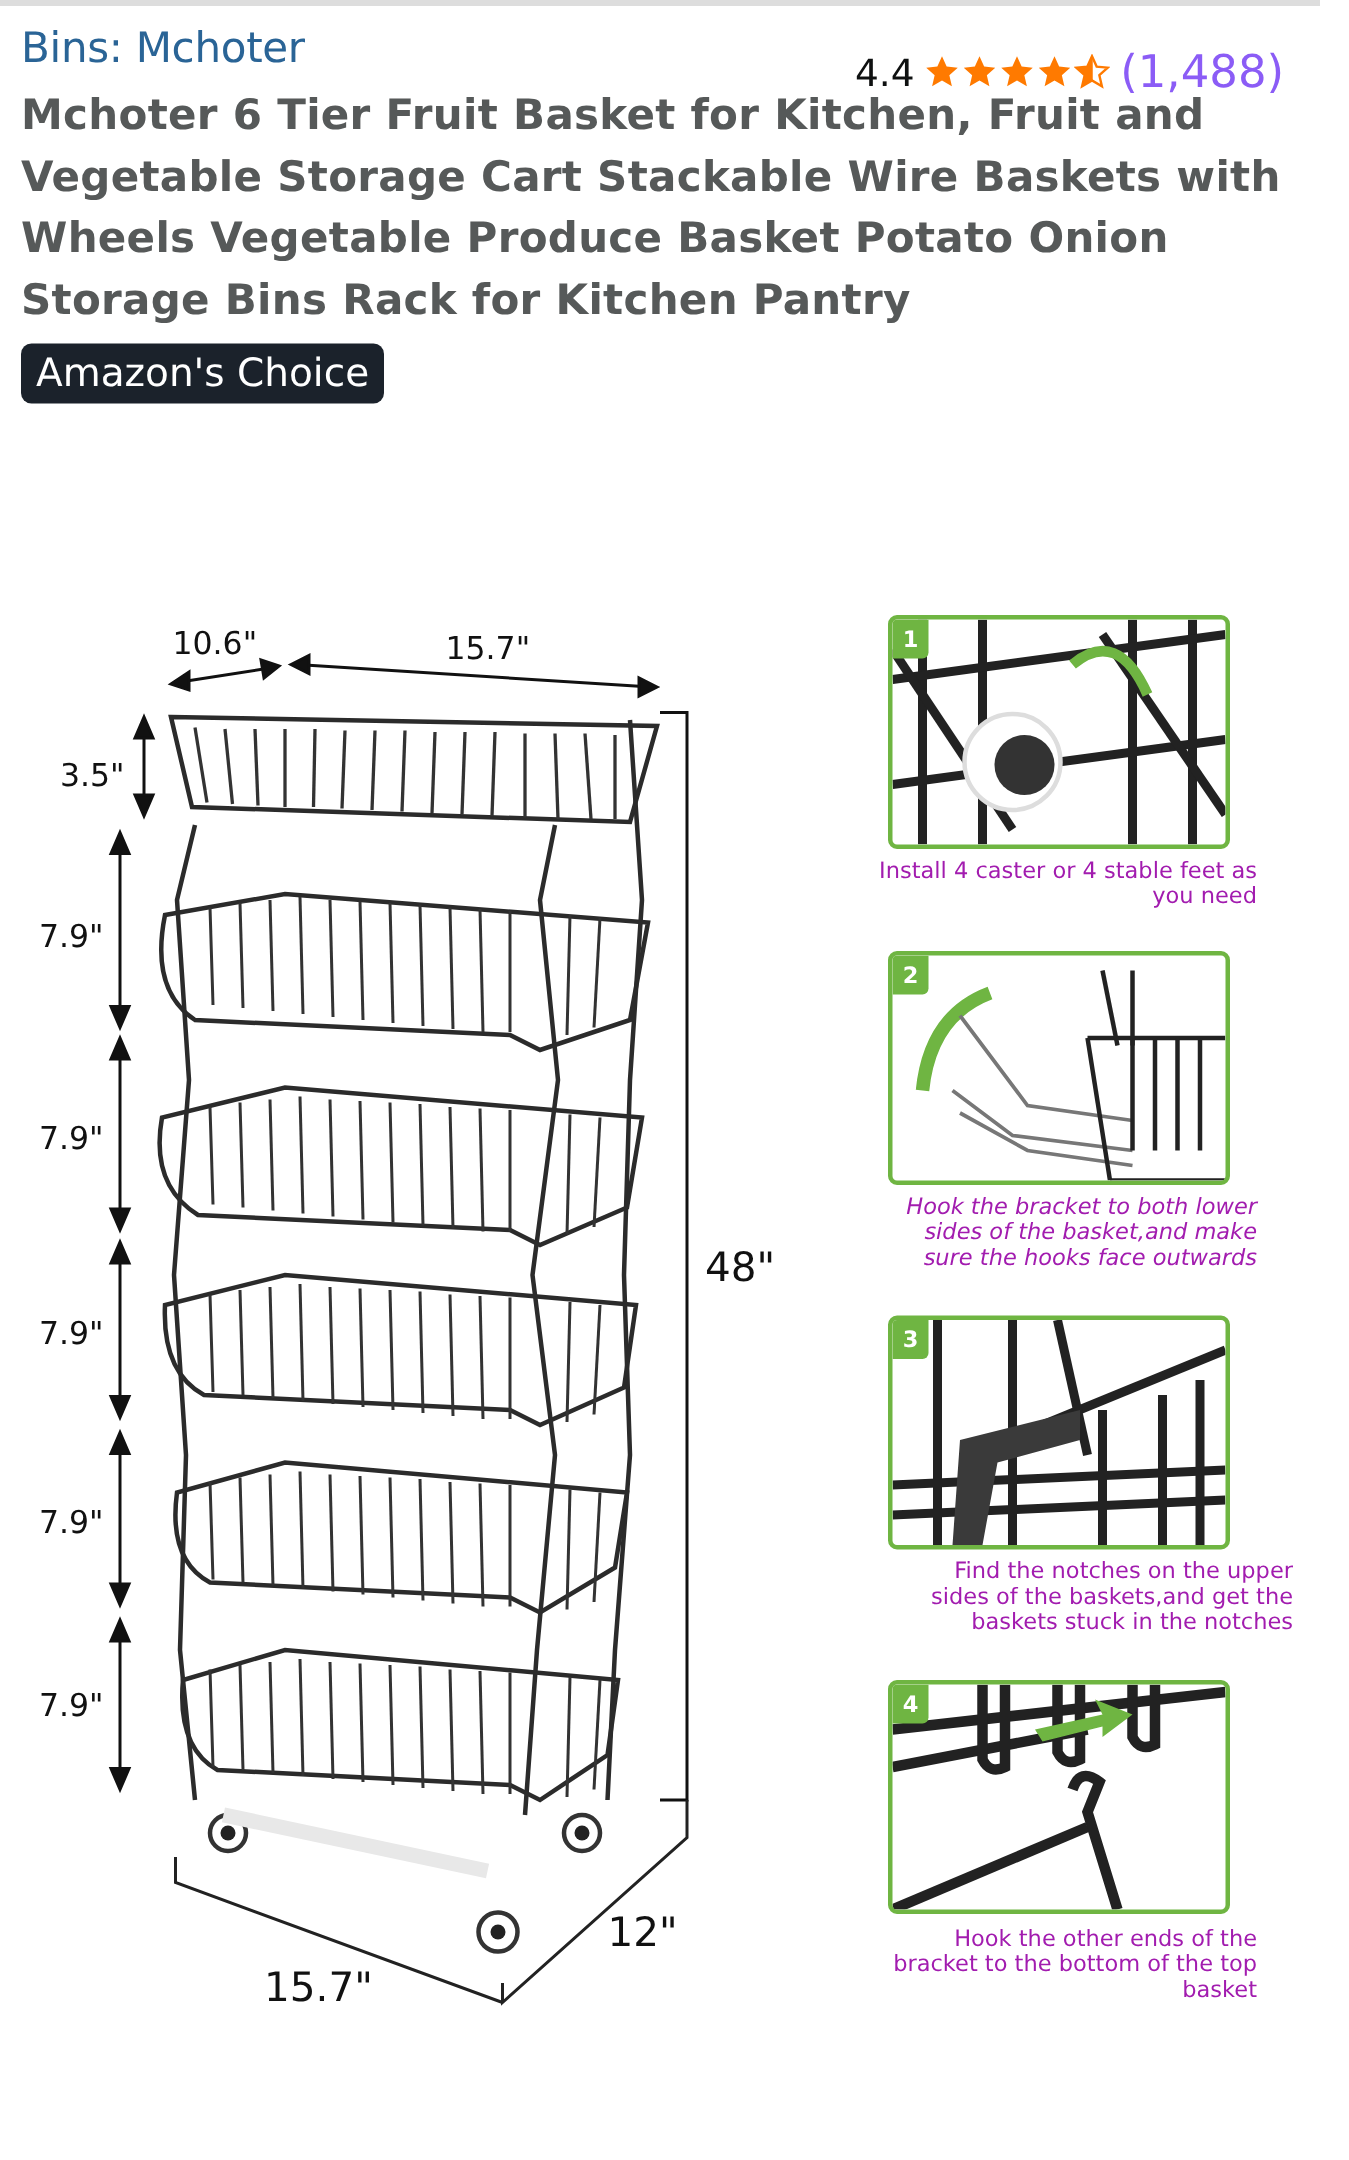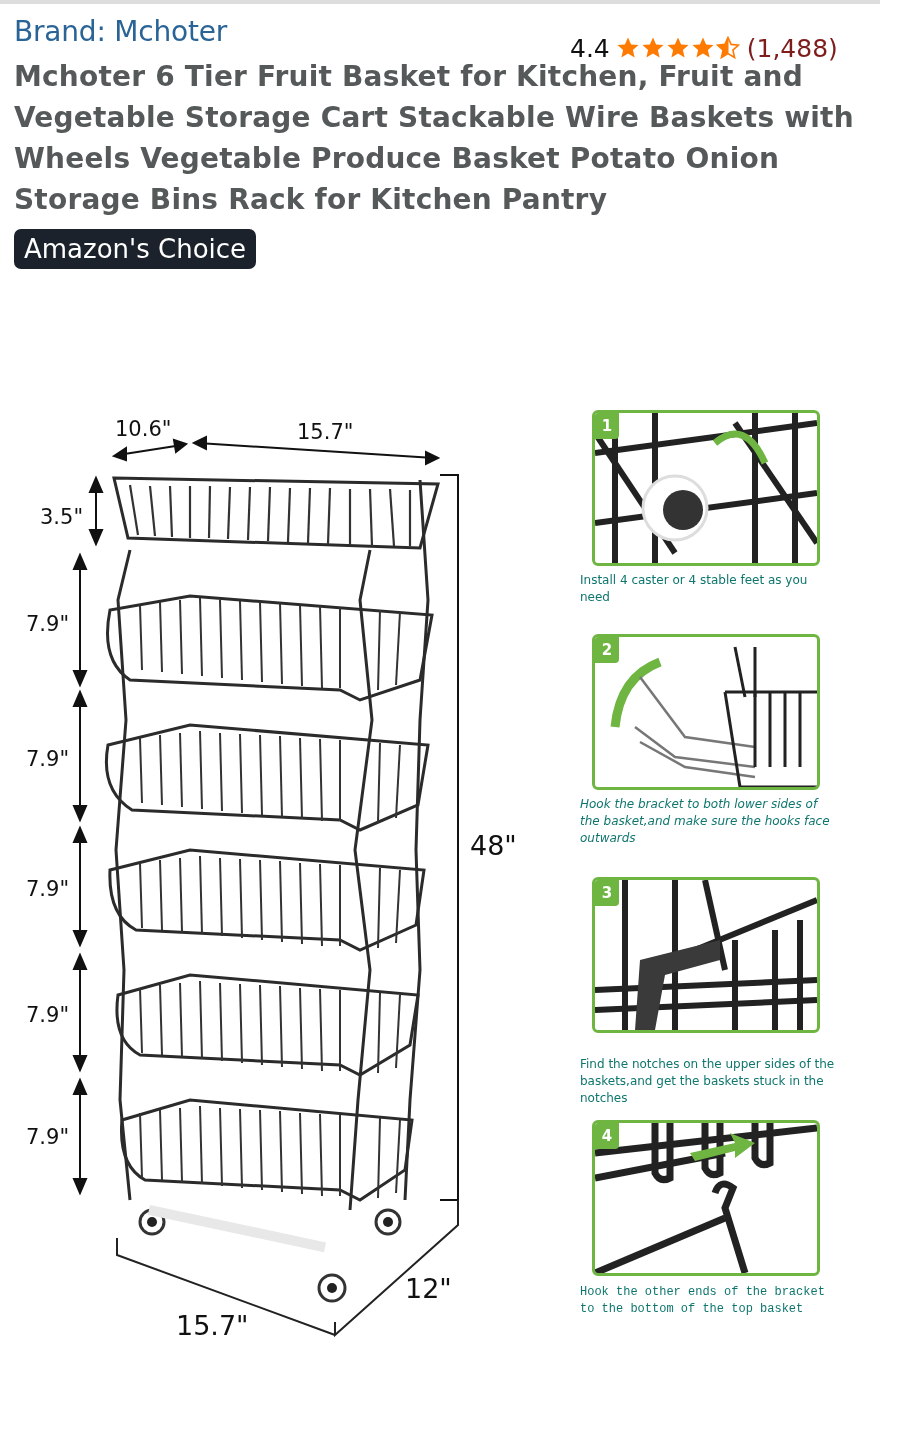--- a/index.html
+++ b/index.html
@@ -4,42 +4,42 @@
 <style>
   html, body { margin: 0; padding: 0; background: #ffffff; }
   body { width: 899px; height: 1440px; position: relative; overflow: hidden;
          font-family: "DejaVu Sans", "Liberation Sans", sans-serif; color: #565959; }
   .topbar { position: absolute; left: 0; top: 0; width: 880px; height: 4px; background: #dddddd; }
   .brand { position: absolute; left: 14px; top: 15px; font-size: 28px; color: #2a6496; letter-spacing: -0.2px; }
   .rating { position: absolute; left: 570px; top: 30px; display: flex; align-items: center; height: 36px; }
   .rating .num { font-size: 25px; color: #0f1111; margin-right: 6px; }
   .stars { display: flex; }
   .star { width: 24px; height: 24px; margin-right: 1px; }
-  .rating .count { font-size: 25px; color: #7f1d1d; margin-left: 6px; }
+  .rating .count { font-size: 30px; color: #8b5cf6; margin-left: 6px; }
   .title { position: absolute; left: 14px; top: 56px; width: 850px; font-size: 28px; line-height: 41px;
            color: #565959; letter-spacing: 0.2px; }
   .badge { position: absolute; left: 14px; top: 229px; height: 40px; padding: 0 10px; background: #232f3e;
            background: #1b222b; color: #ffffff; font-size: 26px; line-height: 40px; border-radius: 7px; }
   .product-image { position: absolute; left: 0; top: 400px; width: 899px; height: 960px; }
   .dim { position: absolute; font-family: "DejaVu Sans", sans-serif; color: #111; }
   .dim.sm { font-size: 21px; }
   .dim.lg { font-size: 27px; }
   .step { position: absolute; width: 280px; }
   .step-card { position: absolute; left: 12px; width: 222px; height: 150px; border: 3px solid #6fb542;
                border-radius: 6px; background: #fff; overflow: hidden; }
   .step-num { position: absolute; left: 0; top: 0; width: 24px; height: 26px; background: #6fb542; color: #fff;
               font-size: 15px; font-weight: bold; text-align: center; line-height: 26px; border-bottom-right-radius: 4px; z-index: 2; }
-  .step-caption { position: absolute; left: 0; width: 258px; text-align: left; font-size: 12px; line-height: 17px; color: #0f766e; }
+  .step-caption { position: absolute; left: 0; width: 258px; text-align: right; font-size: 15px; line-height: 17px; color: #a21caf; }
 </style>
 </head>
 <body>
 
 <div class="topbar"></div>
 
-<a class="brand">Brand: Mchoter</a>
+<a class="brand">Bins: Mchoter</a>
 
 <div class="rating">
   <span class="num">4.4</span>
   <span class="stars">
     <svg class="star" viewBox="0 0 24 24">
         <path d="M12 1.5l3.1 6.9 7.4.7-5.6 5 1.7 7.4L12 17.6l-6.6 3.9 1.7-7.4-5.6-5 7.4-.7z" fill="#ff7a00"></path>
       </svg>
     <svg class="star" viewBox="0 0 24 24">
         <path d="M12 1.5l3.1 6.9 7.4.7-5.6 5 1.7 7.4L12 17.6l-6.6 3.9 1.7-7.4-5.6-5 7.4-.7z" fill="#ff7a00"></path>
       </svg>
@@ -243,34 +243,34 @@
             <line x1="80" y1="0" x2="80" y2="150"></line>
             <line x1="140" y1="60" x2="140" y2="150"></line>
             <line x1="180" y1="50" x2="180" y2="150"></line>
             <line x1="205" y1="40" x2="205" y2="150"></line>
           <line x1="100" y1="70" x2="222" y2="20"></line>
             <line x1="110" y1="0" x2="130" y2="90"></line>
         </g>
         <path d="M45 80 L125 60 L125 80 L70 95 L60 150 L40 150 Z" fill="#3a3a3a"></path>
       </svg>
     </div>
-    <div class="step-caption" style="top:179px;">Find the notches on the upper sides of the baskets,and get the baskets stuck in the notches</div>
+    <div class="step-caption" style="top:162px;margin-left:24px;">Find the notches on the upper sides of the baskets,and get the baskets stuck in the notches</div>
   </div>
 
   <div class="step" style="left:580px;top:720px;height:225px;">
     <div class="step-card" style="top:0;">
       <div class="step-num">4</div>
       <svg width="222" height="150">
         <g stroke="#222" stroke-width="7" fill="none">
           <line x1="0" y1="30" x2="222" y2="5"></line>
             <line x1="0" y1="55" x2="130" y2="30"></line>
           <path d="M60 0 L60 50 Q65 60 75 55 L75 0"></path>
             <path d="M110 0 L110 45 Q115 55 125 50 L125 0"></path>
             <path d="M160 0 L160 35 Q165 45 175 40 L175 0"></path>
           <path d="M120 70 Q125 55 138 65 L130 85 L150 150"></path>
             <line x1="0" y1="150" x2="130" y2="95"></line>
         </g>
         <path d="M95 30 L140 20 L135 10 L160 20 L140 35 L140 28 L100 38 Z" fill="#6fb542"></path>
       </svg>
     </div>
-    <div class="step-caption" style="top:164px;font-family:Liberation Mono, monospace;">Hook the other ends of the bracket to the bottom of the top basket</div>
+    <div class="step-caption" style="top:164px;">Hook the other ends of the bracket to the bottom of the top basket</div>
   </div>
 </div>
 
 </body></html>

